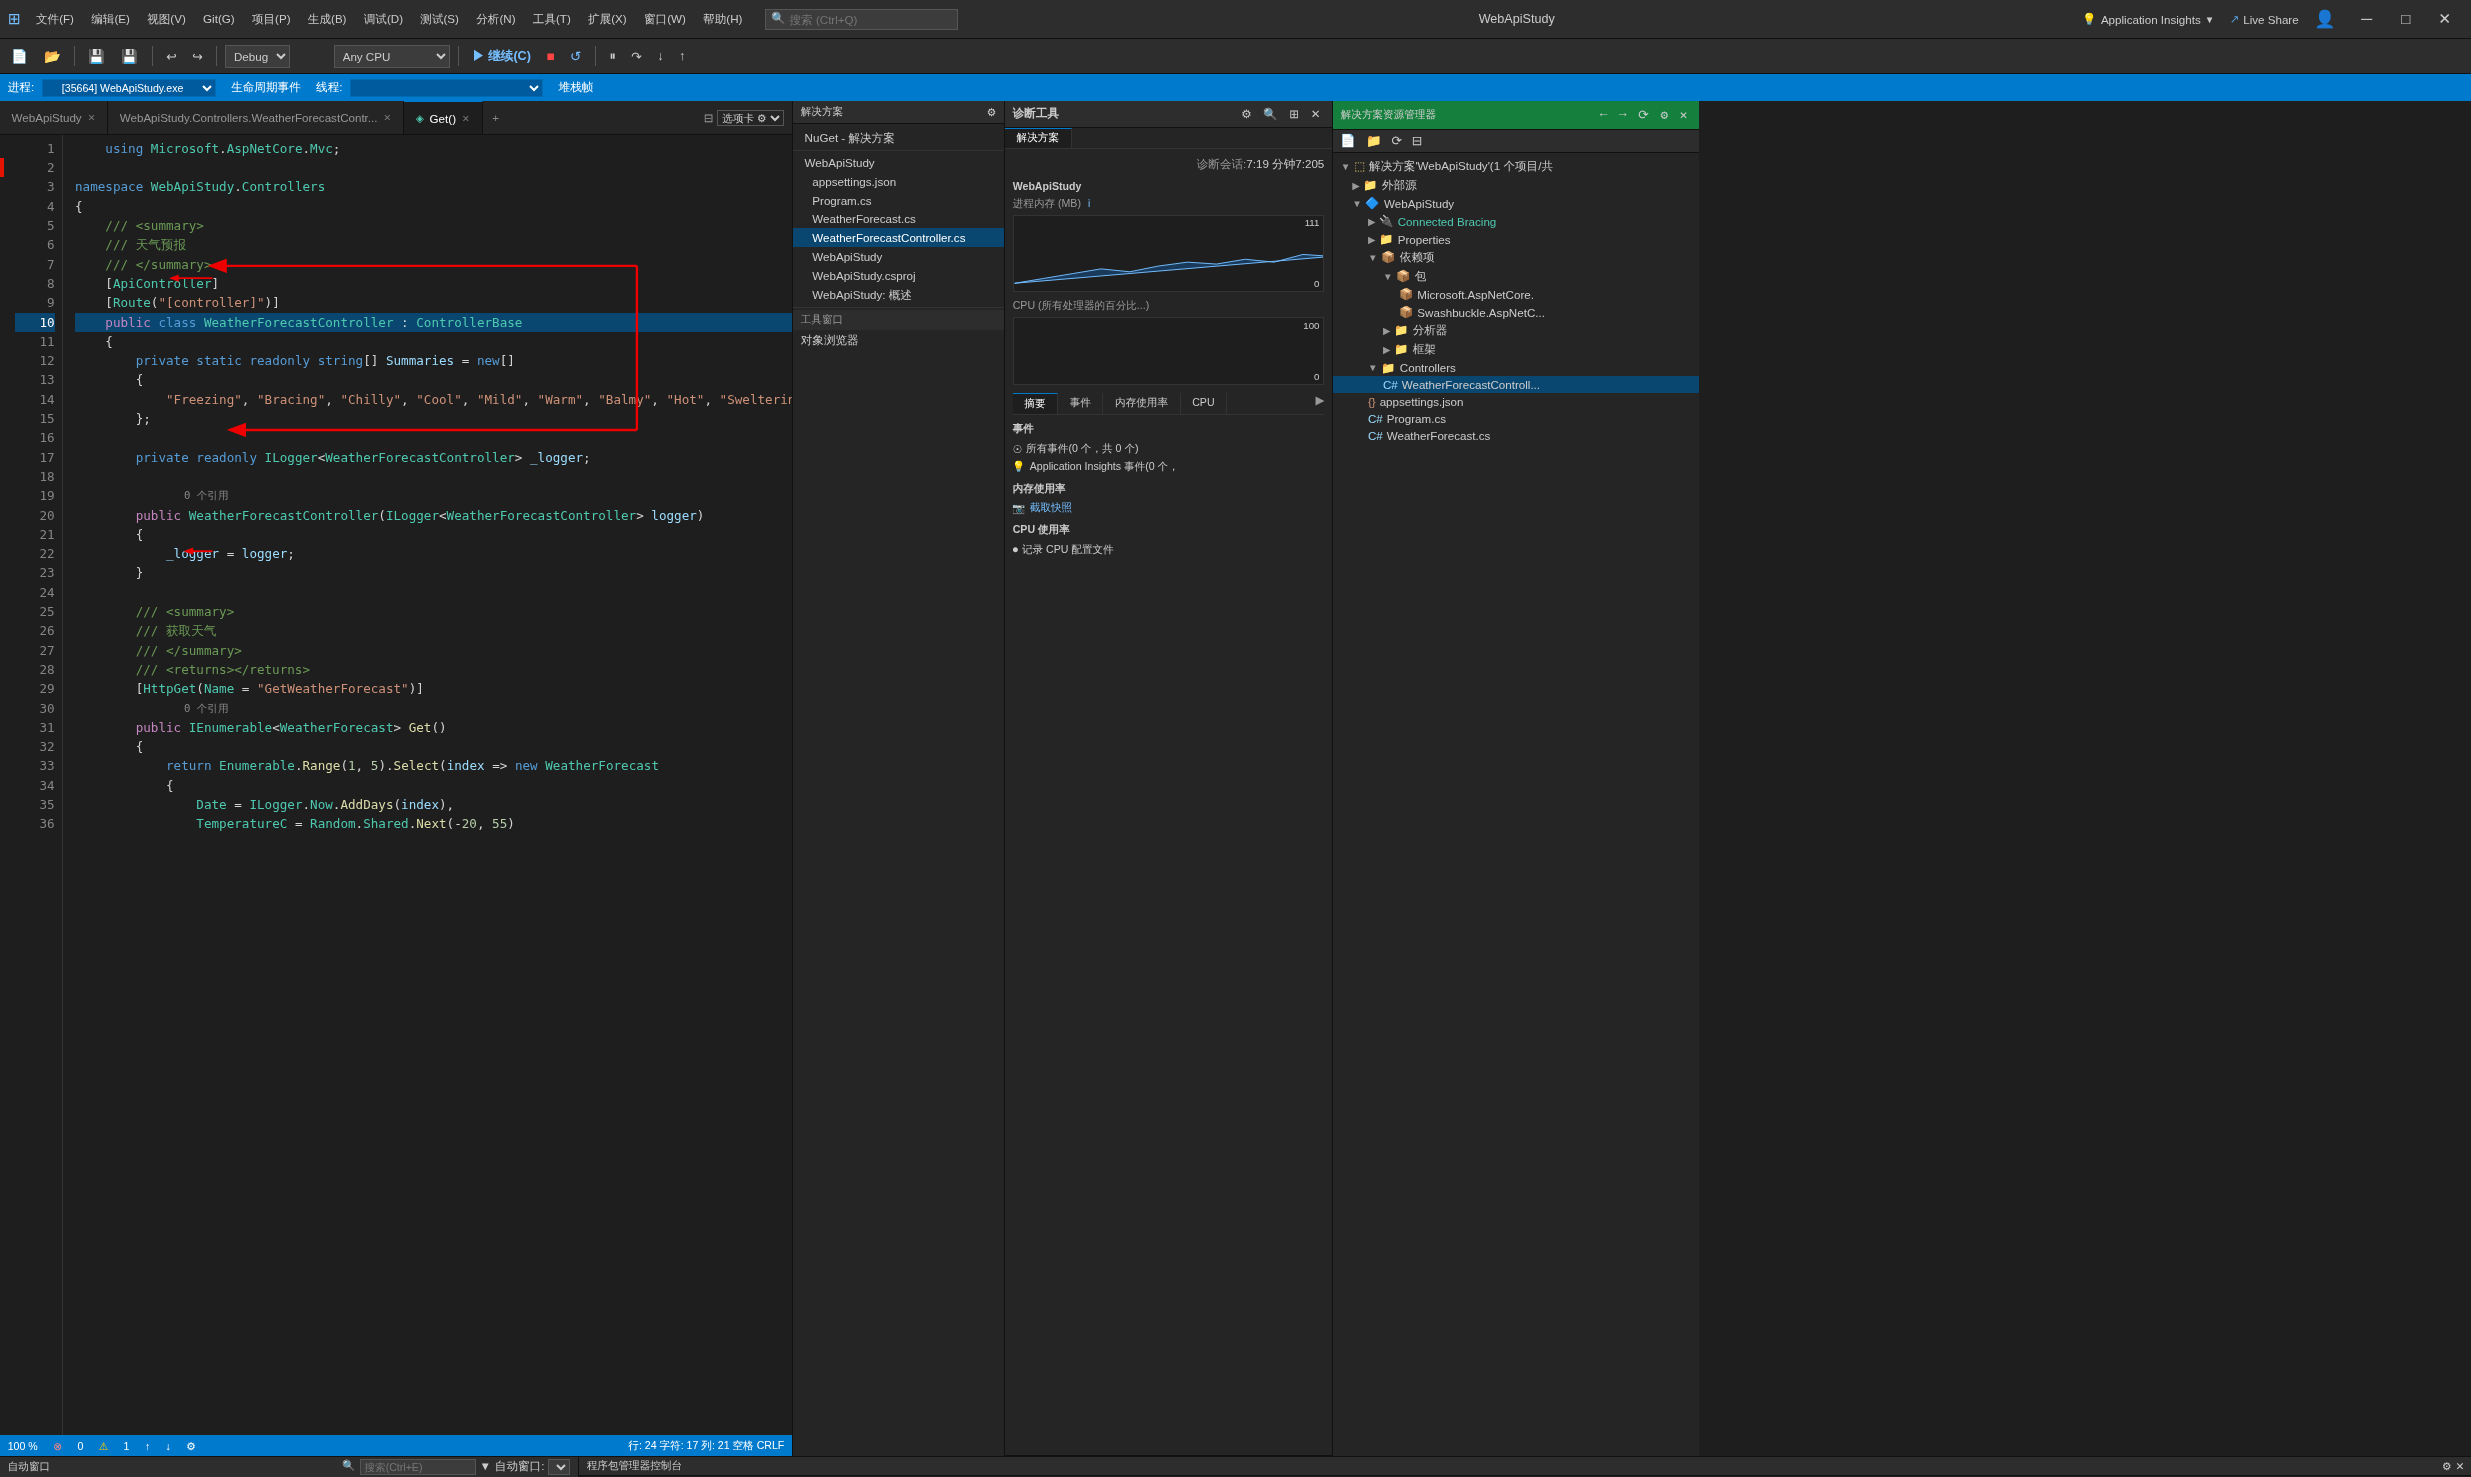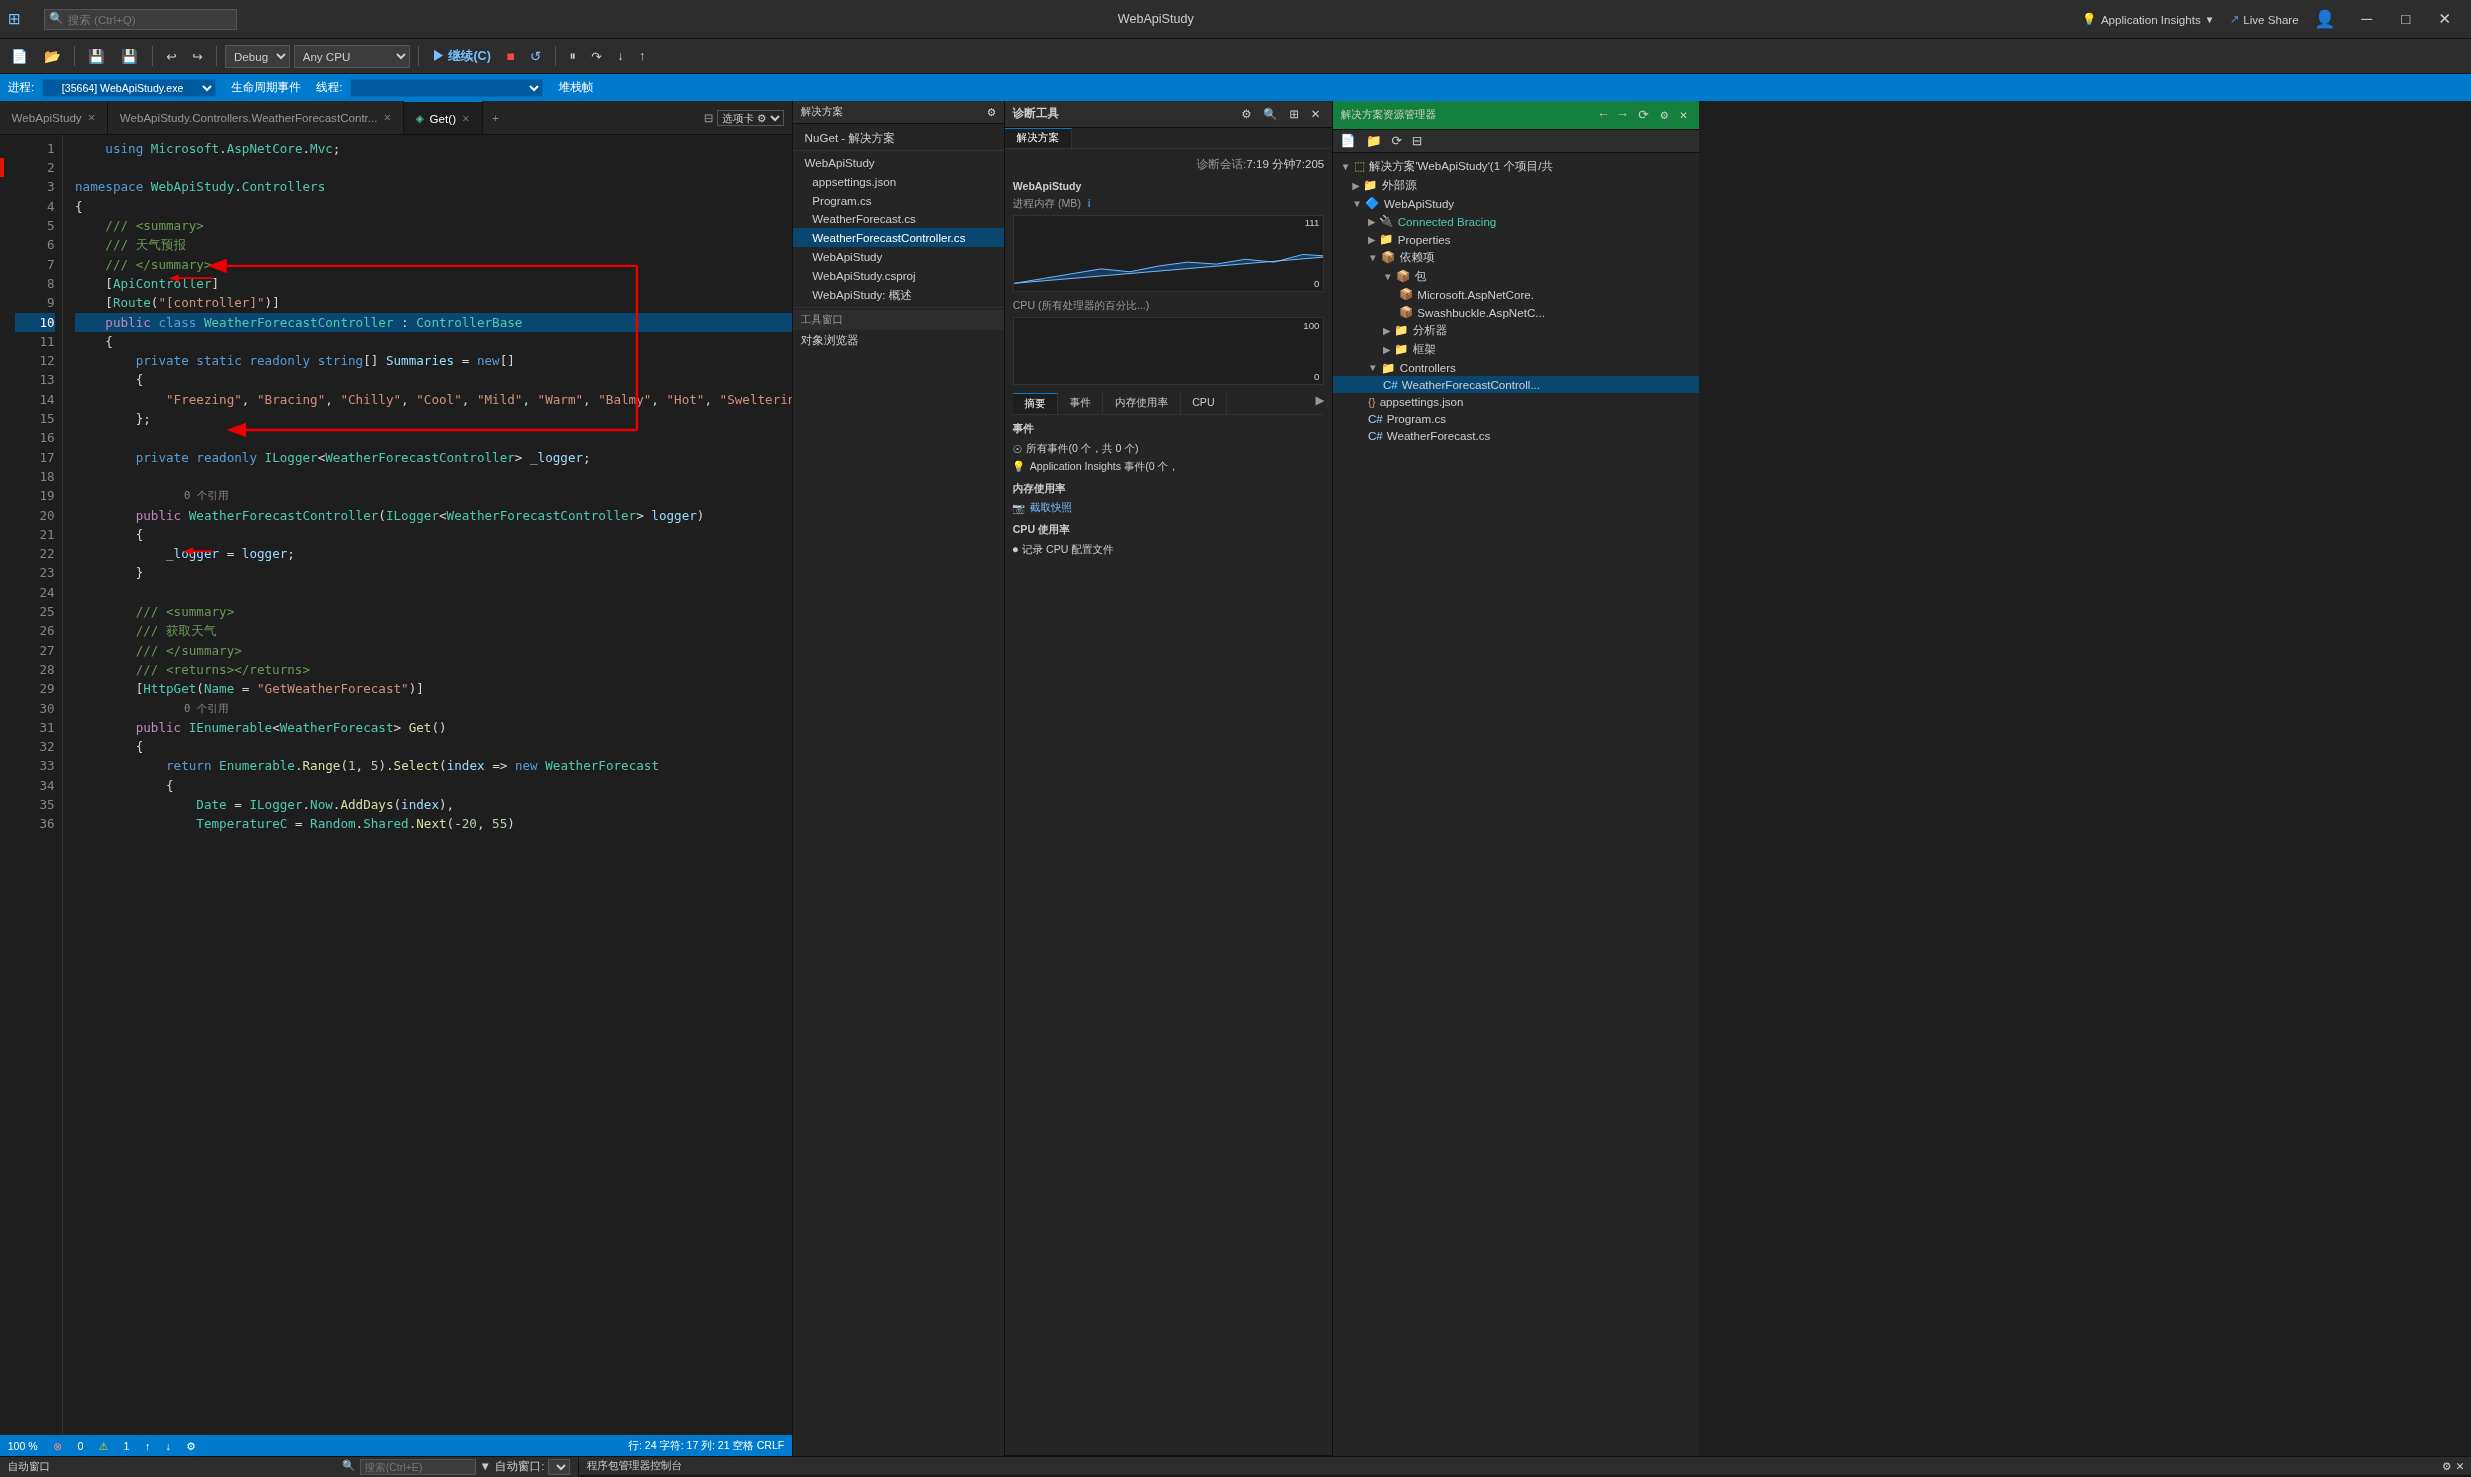--- a/index.html
+++ b/index.html
@@ -422,20 +422,35 @@
     .connected-services-item {
       color: #4ec9b0;
     }
 
   </style>
 </head>
 <body>
 
 <div id="titlebar">
   <span style="margin-right:7.7px; color:#75beff; font-size:15.4px;">⊞</span>
+  <div class="menu-items">
+    <span class="menu-item">文件(F)</span>
+    <span class="menu-item">编辑(E)</span>
+    <span class="menu-item">视图(V)</span>
+    <span class="menu-item">Git(G)</span>
+    <span class="menu-item">项目(P)</span>
+    <span class="menu-item">生成(B)</span>
+    <span class="menu-item">调试(D)</span>
+    <span class="menu-item">测试(S)</span>
+    <span class="menu-item">分析(N)</span>
+    <span class="menu-item">工具(T)</span>
+    <span class="menu-item">扩展(X)</span>
+    <span class="menu-item">窗口(W)</span>
+    <span class="menu-item">帮助(H)</span>
+  </div>
   <div style="position:relative; margin-left:15.4px;">
     <input type="text" style="background: rgb(60, 60, 60); border: 1px solid rgb(85, 85, 85); color: rgb(204, 204, 204); padding: 1.9px 7.7px 1.9px 23px; font-size: 11.6px; width: 193px; height: 21px;" placeholder="搜索 (Ctrl+Q)">
     <span style="position:absolute; left:5.8px; top:2.9px; color:#999; font-size:11.6px;">🔍</span>
   </div>
   <div class="title-center">WebApiStudy</div>
   <div class="app-insights-btn">
     <span style="color:#75beff;">💡</span>
     <span>Application Insights</span>
     <span style="font-size:9.7px;">▼</span>
   </div>
@@ -457,21 +472,21 @@
   <div class="tb-sep"></div>
   <span class="tb-btn tb-icon">💾</span>
   <span class="tb-btn tb-icon">💾</span>
   <div class="tb-sep"></div>
   <span class="tb-btn">↩</span>
   <span class="tb-btn">↪</span>
   <div class="tb-sep"></div>
   <select class="tb-select">
     <option>Debug</option>
   </select>
-  <select class="tb-select" style="width:116px;">
+  <select class="tb-select" style="width:116px;margin-left:40px;">
     <option>Any CPU</option>
   </select>
   <div class="tb-sep"></div>
   <span class="tb-btn" style="color:#75beff; font-weight:bold;">▶ <span>继续(C)</span></span>
   <span class="tb-btn tb-icon" style="color:#f44;">■</span>
   <span class="tb-btn tb-icon" style="color:#75beff;">↺</span>
   <div class="tb-sep"></div>
   <span class="tb-btn">⏸</span>
   <span class="tb-btn">↷</span>
   <span class="tb-btn">↓</span>

